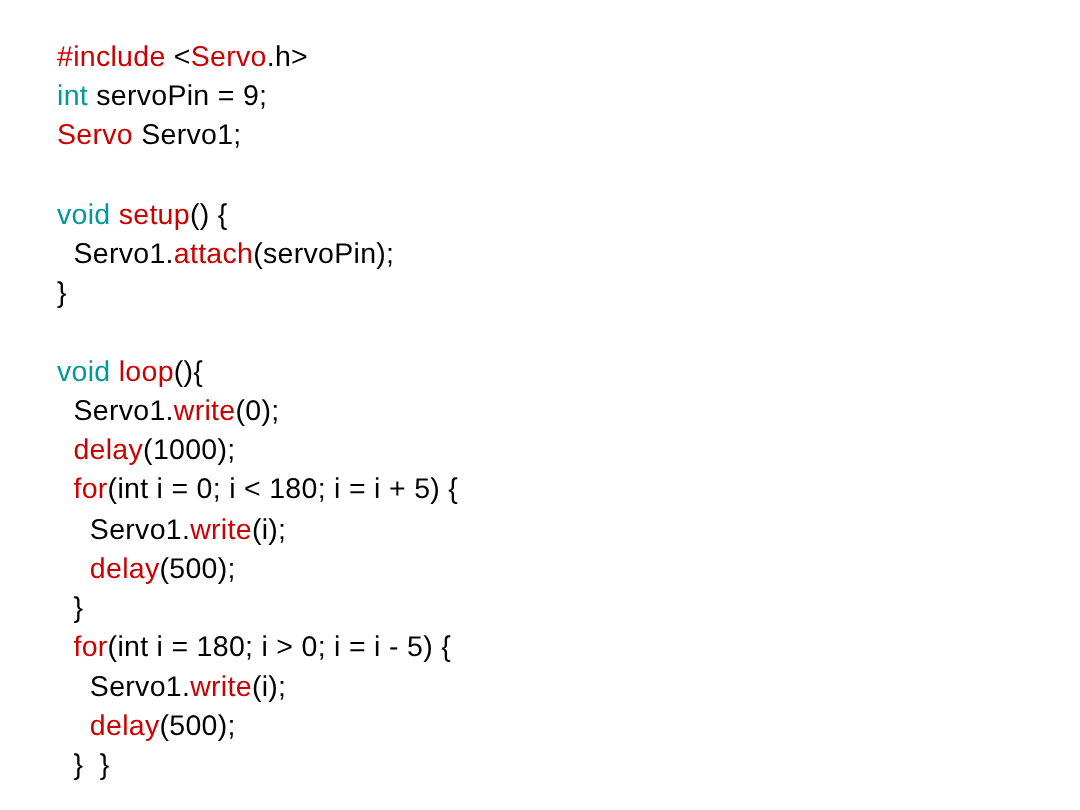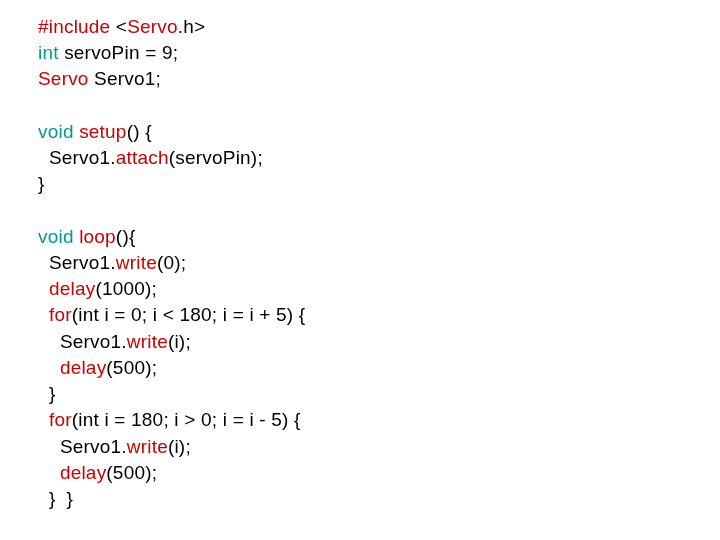--- a/index.html
+++ b/index.html
@@ -9,20 +9,21 @@
       width: 720px;
       height: 540px;
       font-family: Arial, Helvetica, sans-serif;
       font-size: 19px;
       line-height: 1.38;
     }
     .code-block {
       padding: 14px 0 0 38px;
       white-space: pre;
       letter-spacing: 0.2px;
+      margin-top: 12px;
     }
     .red { color: #cc0000; }
     .teal { color: #009999; }
     .black { color: #000000; }
   </style>
 </head>
 <body>
 
 <div class="code-block"><span class="red">#include</span><span class="black"> &lt;</span><span class="red">Servo</span><span class="black">.h&gt;</span>
 <span class="teal">int</span><span class="black"> servoPin = 9;</span>

